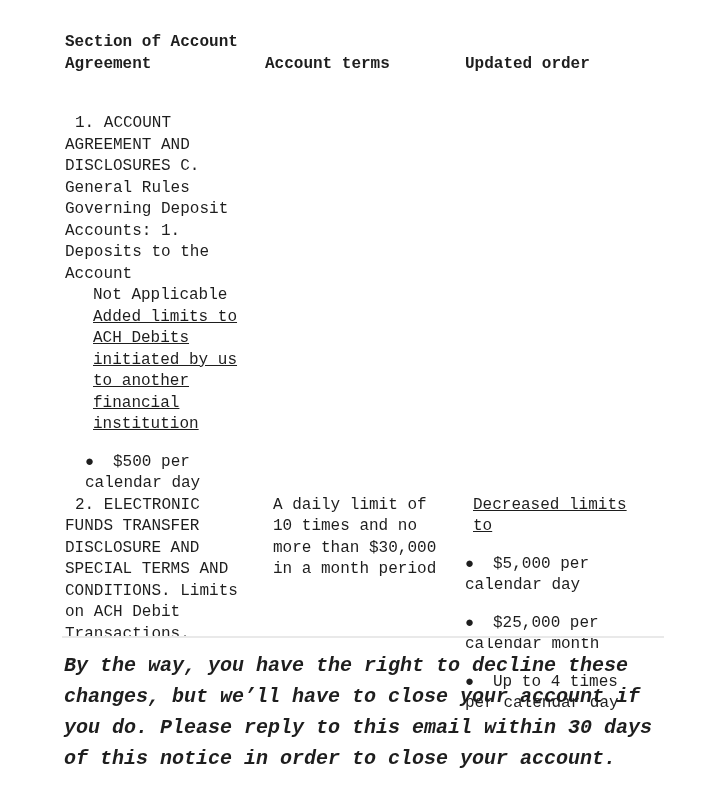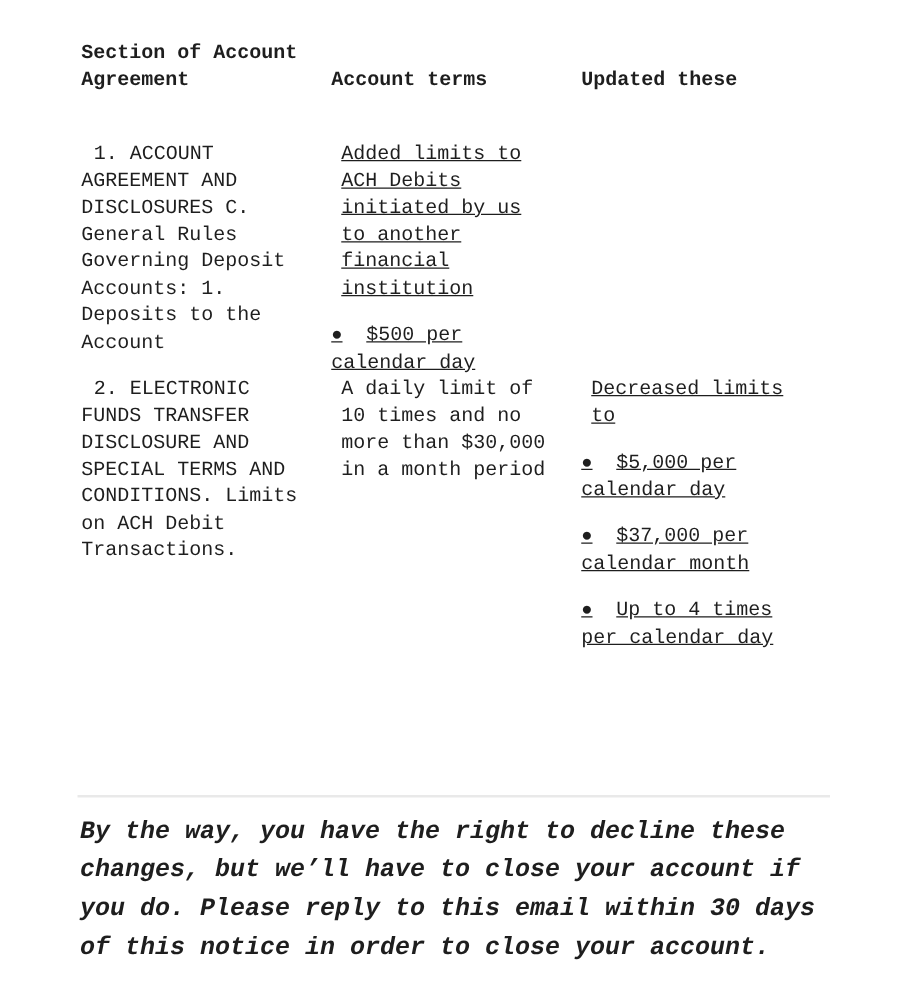--- a/index.html
+++ b/index.html
@@ -25,40 +25,40 @@
   }
   .thead {
     display: flex;
     align-items: flex-end;
     font-weight: bold;
   }
   .trow {
     display: flex;
     align-items: flex-start;
   }
-  .trow-1 { margin-top: 38px; }
+  .trow-1 { margin-top: 38px; flex-direction: column; }
   .trow-2 { }
   .col-section {
     width: 180px;
     box-sizing: border-box;
   }
   .col-prev {
     width: 180px;
     margin-left: 20px;
     box-sizing: border-box;
   }
   .col-upd {
     width: 172px;
     margin-left: 20px;
     box-sizing: border-box;
   }
   .trow .col-section { text-indent: 10px; }
   .trow .col-prev { padding-left: 8px; }
   .col-upd .intro { margin-left: 8px; text-decoration: underline; }
-  .bullet { margin-top: 16px; text-decoration: underline; }
+  .bullet { margin-top: 16px; }
   .b-glyph {
     margin-right: 19px;
     font-size: 15px;
   }
   .divider {
     position: absolute;
     left: 62px;
     top: 636px;
     width: 602px;
     height: 2px;
@@ -80,38 +80,39 @@
 </head>
 <body>
 
 <div class="page">
 
   <div class="change-table">
 
     <div class="thead">
       <div class="col-section">Section of Account Agreement</div>
       <div class="col-prev">Account terms</div>
-      <div class="col-upd">Updated these</div>
+      <div class="col-upd">Updated order</div>
     </div>
 
     <div class="trow trow-1">
       <div class="col-section">1. ACCOUNT AGREEMENT AND DISCLOSURES C. General Rules Governing Deposit Accounts: 1. Deposits to the Account</div>
+      <div class="col-prev">Not Applicable</div>
       <div class="col-upd">
         <div class="intro">Added limits to ACH Debits initiated by us to another financial institution</div>
         <div class="bullet"><span class="b-glyph">●</span><span>$500 per calendar day</span></div>
       </div>
     </div>
 
     <div class="trow trow-2">
       <div class="col-section">2. ELECTRONIC FUNDS TRANSFER DISCLOSURE AND SPECIAL TERMS AND CONDITIONS. Limits on ACH Debit Transactions.</div>
       <div class="col-prev">A daily limit of 10 times and no more than $30,000 in a month period</div>
       <div class="col-upd">
         <div class="intro">Decreased limits to</div>
         <div class="bullet"><span class="b-glyph">●</span><span>$5,000 per calendar day</span></div>
-        <div class="bullet"><span class="b-glyph">●</span><span>$37,000 per calendar month</span></div>
+        <div class="bullet"><span class="b-glyph">●</span><span>$25,000 per calendar month</span></div>
         <div class="bullet"><span class="b-glyph">●</span><span>Up to 4 times per calendar day</span></div>
       </div>
     </div>
 
   </div>
 
   <div class="divider"></div>
 
   <p class="footer-note">By the way, you have the right to decline these changes, but we’ll have to close your account if you do. Please reply to this email within 30 days of this notice in order to close your account.</p>
 

